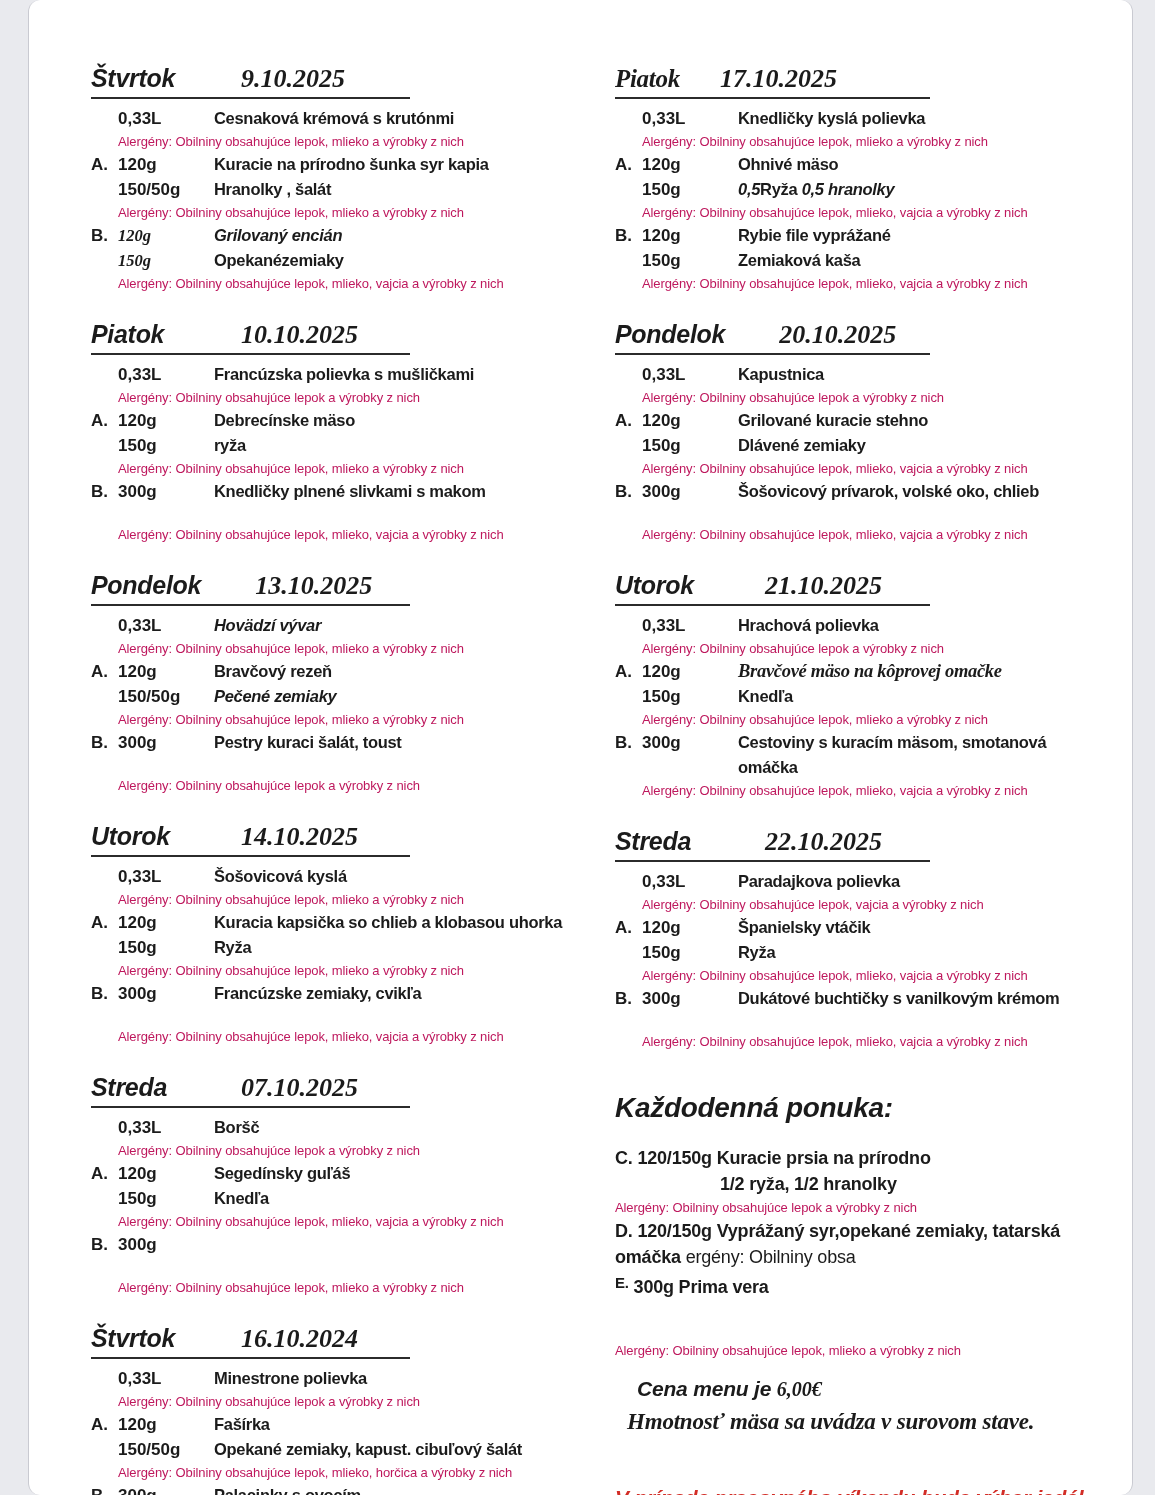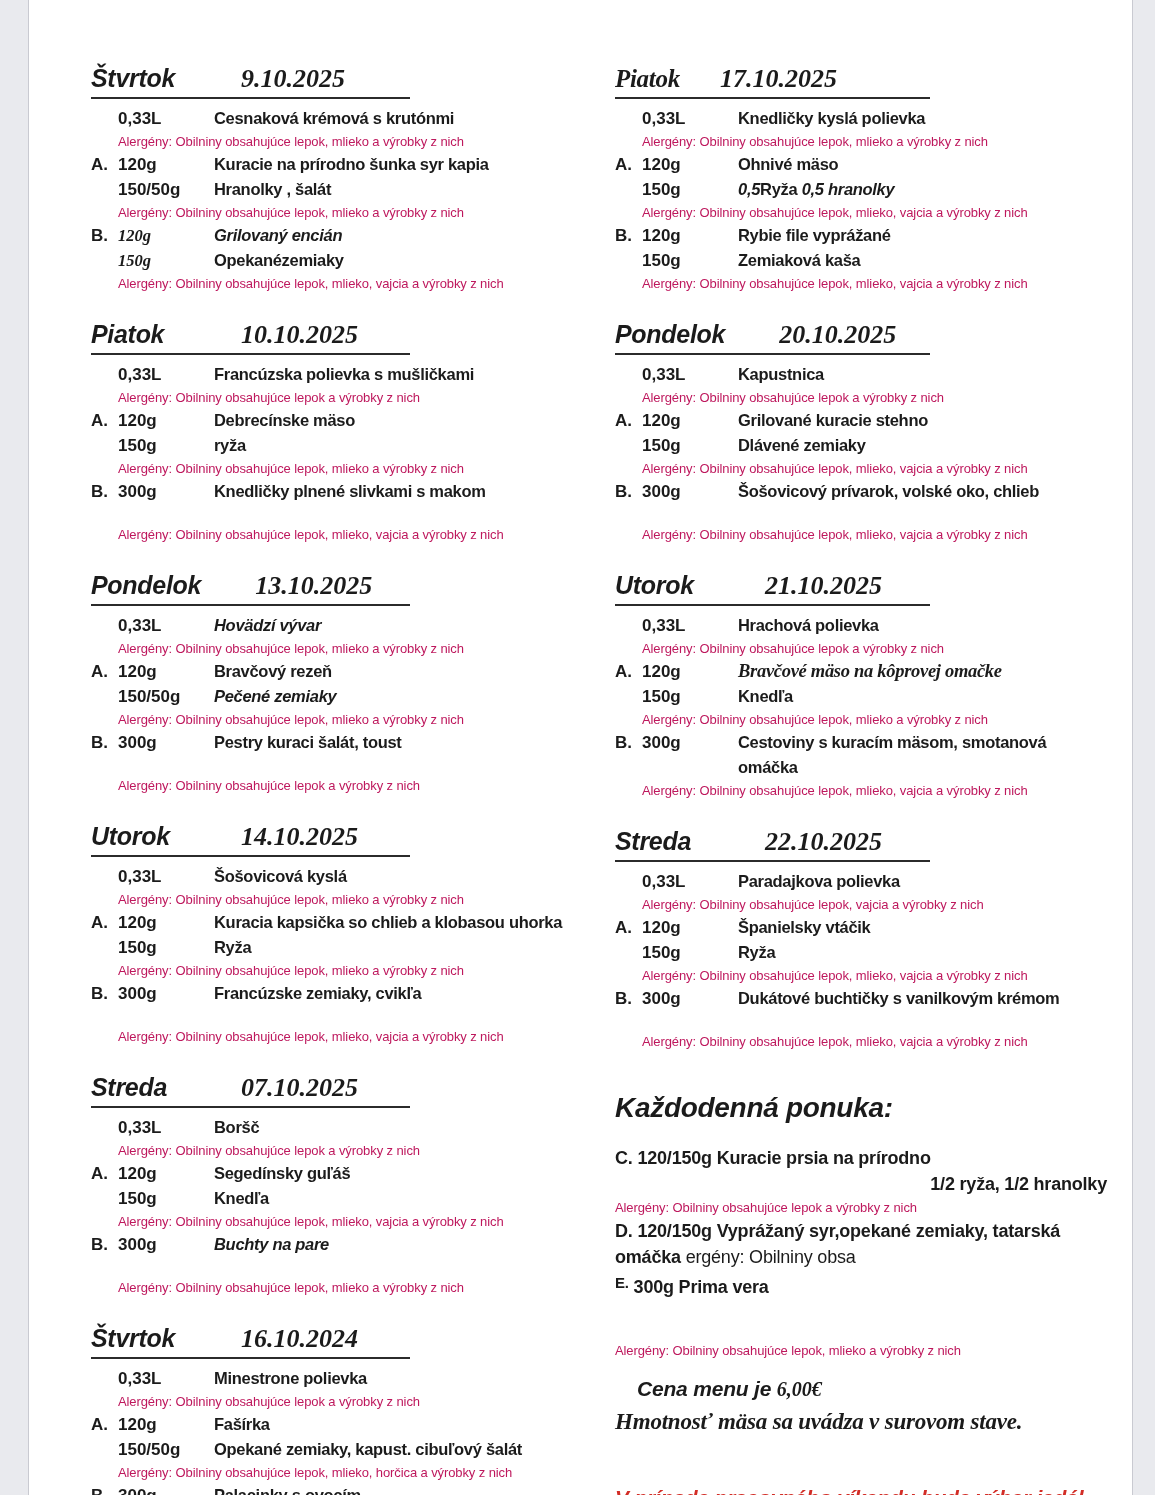--- a/index.html
+++ b/index.html
@@ -9,20 +9,21 @@
     font-family:"Liberation Sans",sans-serif;
     color:#1b1b1b;
     position:relative;
     overflow:hidden;
   }
   .sheet{
     position:absolute;top:0;bottom:0;left:28px;right:22px;
     background:#ffffff;
     border-left:1px solid #c9cad1;
     border-right:1px solid #c9cad1;
+    border-radius:12px;
   }
   .content{
     display:flex;
     padding:64px 0 0 62px;
     gap:26px;
   }
   .col{display:flex;flex-direction:column;}
   .col.left{width:498px;}
   .col.right{width:492px;}
 
@@ -67,29 +68,29 @@
   }
   .gap{height:20px;}
 
   
   .daily{margin-top:14px;}
   .daily-head{
     font-weight:700;font-style:italic;font-size:28px;
     margin-bottom:21px;letter-spacing:-0.3px;
   }
   .dline{font-size:18px;line-height:26px;letter-spacing:-0.2px;white-space:nowrap;}
-  .dline.center{padding-left:105px;text-align:right;}
+  .dline.center{padding-left:105px;}
   .p-e{font-weight:700;font-size:15px;vertical-align:5px;}
   .daily .allerg{margin-left:0;}
   .price{margin:16px 0 8px 22px;font-size:21px;white-space:nowrap;}
   .pm-sans{font-weight:700;font-style:italic;letter-spacing:-0.2px;text-align:center;}
   .pm-serif{font-family:"Liberation Serif",serif;font-weight:700;font-style:italic;font-size:20px;}
   .weight{
     font-family:"Liberation Serif",serif;font-weight:700;font-style:italic;
-    font-size:23px;margin:6px 0 0 0;white-space:nowrap;letter-spacing:-0.2px;
+    font-size:23px;margin:6px 0 0 12px;white-space:nowrap;letter-spacing:-0.2px;
   }
   .rednote{
     margin-top:46px;
     font-weight:700;font-style:italic;font-size:21px;line-height:34px;
     letter-spacing:-0.2px;white-space:nowrap;
   }
 </style>
 </head>
 <body>
 
@@ -238,21 +239,20 @@
           </div>
           <div class="row">
             <span class="letter"></span>
             <span class="qty">150g</span>
             <span class="name nc-b">Knedľa</span>
           </div>
           <div class="allerg">Alergény: Obilniny obsahujúce lepok, mlieko, vajcia a výrobky z nich</div>
           <div class="row">
             <span class="letter">B.</span>
             <span class="qty">300g</span>
-            <span class="name nc-bi">Buchty na pare</span>
           </div>
           <div class="gap"></div>
           <div class="allerg">Alergény: Obilniny obsahujúce lepok, mlieko a výrobky z nich</div>
         </section>
         <section class="day">
           <div class="day-head">
             <span class="day-title">Štvrtok</span>
             <span class="day-date">16.10.2024</span>
           </div>
           <div class="row">

